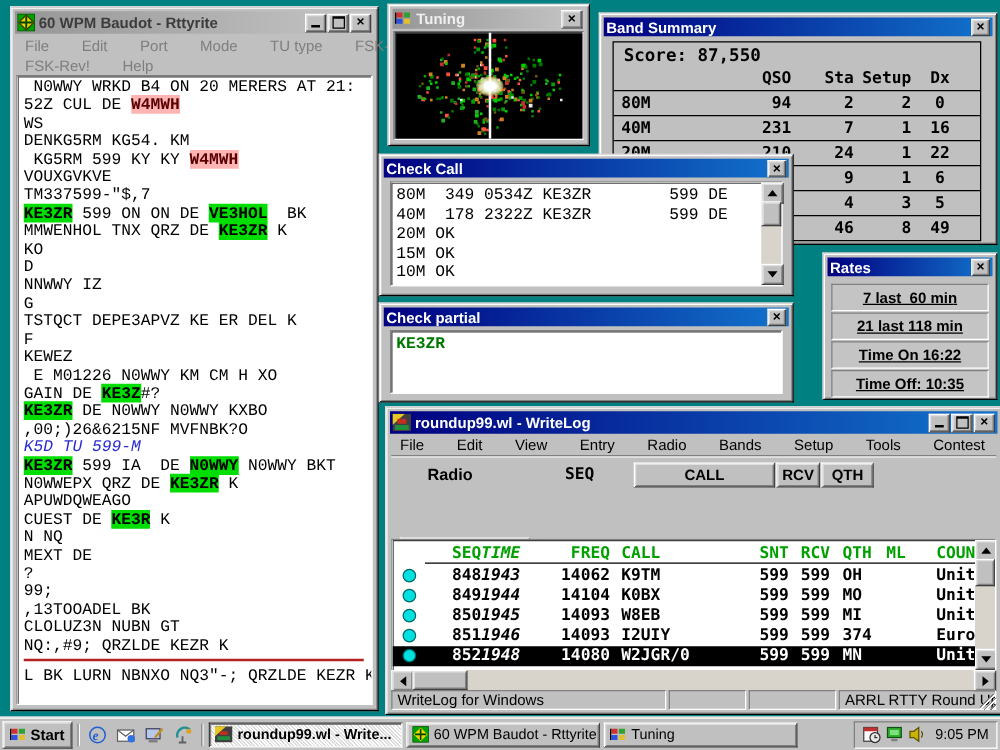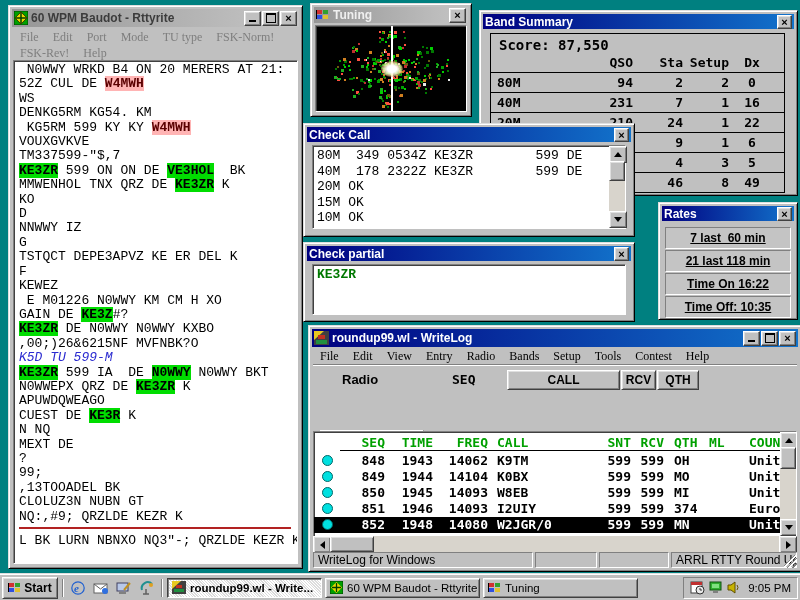--- a/index.html
+++ b/index.html
@@ -14,21 +14,21 @@
   .titlebar.inactive{background:linear-gradient(90deg,#969696,#c6c6c6);color:#3c3c3c;}
   .titlebar.inactive.lighttext{color:#efefef;}
   .title-text{font-weight:bold;font-size:12px;white-space:nowrap;flex:1;}
   .tb-btns{display:flex;gap:1px;margin-left:auto;}
   .tbtn{width:15px;height:13px;background:#c0c0c0;border:1px solid;border-color:#fff #404040 #404040 #fff;
         box-shadow:inset -1px -1px 0 #808080, inset 1px 1px 0 #dfdfdf;display:flex;align-items:center;
         justify-content:center;color:#000;flex:0 0 auto;}
   .g-min{width:7px;height:0;border-bottom:2px solid #000;margin-top:6px;}
   .g-max{width:8px;height:7px;border:1px solid #000;border-top:2px solid #000;}
   .g-x{font:bold 11px "Liberation Sans",sans-serif;line-height:10px;}
-  .menu-row{position:absolute;left:4px;right:4px;display:flex;align-items:center;gap:0;font-family:Liberation Serif, serif;}
+  .menu-row{position:absolute;left:4px;right:4px;display:flex;align-items:center;gap:12px;}
   .menu-item{padding:1px 7px;font-size:12px;white-space:nowrap;}
   .menu-item.rt{color:#7e7e7e;}
   .menu-item.wl{color:#000;}
   .sunken{border:1px solid;border-color:#808080 #fff #fff #808080;box-shadow:inset 1px 1px 0 #404040;}
   .raised{border:1px solid;border-color:#fff #404040 #404040 #fff;box-shadow:inset 1px 1px 0 #dfdfdf, inset -1px -1px 0 #808080;background:#c0c0c0;}
   
   .sb-v{position:absolute;width:16px;background:#d8d4cc;}
   .sb-h{position:absolute;height:16px;background:#d8d4cc;}
   .sb-btn{position:absolute;width:16px;height:15px;display:flex;align-items:center;justify-content:center;}
   .arr{width:0;height:0;border:4px solid transparent;}
@@ -85,21 +85,21 @@
   #wl-entrybox{position:absolute;left:122px;top:66px;width:264px;height:36px;background:#fff;}
   #wl-entryline{font:bold 13px "DejaVu Sans Mono",monospace;white-space:pre;padding:2px 0 0 2px;color:#000;}
   .seq-blue{color:#2222cc;}
   #wl-grid{position:absolute;left:4px;right:4px;top:105px;height:104px;background:#fff;overflow:hidden;}
   .lg-row{display:flex;height:16.2px;align-items:center;font:bold 13px "DejaVu Sans Mono",monospace;color:#000;}
   .lg-row.hdr{color:#00a000;height:15px;}
   .lg-row.sel{background:#000;color:#fff;}
   .lg-bullet{width:26px;display:flex;align-items:center;justify-content:center;}
   .dot{width:9px;height:9px;border-radius:50%;background:#00e0e0;border:1px solid #006868;}
   .lg-seq{width:45px;text-align:right;}
-  .lg-time{width:48px;text-align:right;}
+  .lg-time{width:48px;font-style:italic;}
   .lg-freq{width:55px;text-align:right;}
   .lg-call{width:115px;text-align:left;padding-left:9px;box-sizing:border-box;}
   .lg-snt{width:28px;text-align:right;}
   .lg-rcv{width:33px;text-align:right;}
   .lg-qth{width:45px;text-align:left;padding-left:10px;box-sizing:border-box;}
   .lg-ml{width:36px;}
   .lg-coun{flex:1;text-align:left;padding-left:4px;white-space:nowrap;overflow:hidden;}
   #lg-hline{height:1px;background:#000;margin:0 2px 1px 26px;}
   .statusbar{position:absolute;left:4px;right:4px;bottom:3px;height:16px;display:flex;gap:2px;}
   .sb-panel{border:1px solid;border-color:#808080 #fff #fff #808080;font:12px "Liberation Sans",sans-serif;

